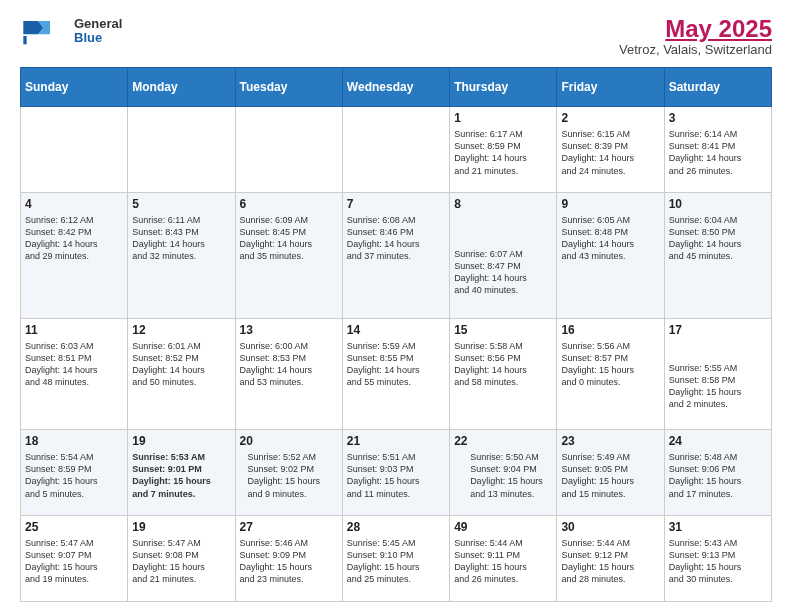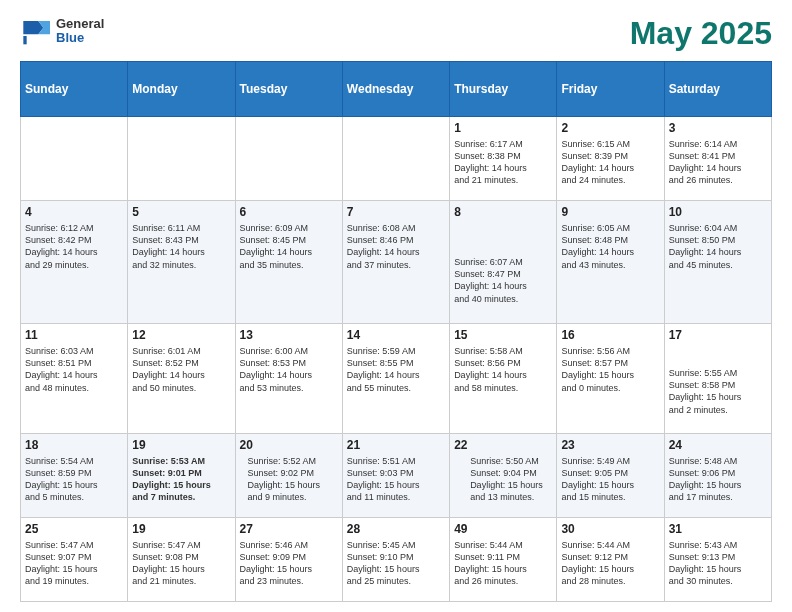--- a/index.html
+++ b/index.html
@@ -19,59 +19,60 @@
     }
     .header {
       display: flex;
       justify-content: space-between;
       align-items: flex-start;
       margin-bottom: 10px;
     }
     .logo {
       display: flex;
       align-items: center;
-      gap: 6px;
+      gap: 24px;
     }
     .logo-text {
       display: flex;
       flex-direction: column;
       font-size: 13px;
       font-weight: bold;
       line-height: 1.1;
     }
     .logo-general { color: #333; }
     .logo-blue { color: #1a5fa8; }
     .logo-icon {
       width: 30px;
       height: 30px;
     }
     .title-block {
       text-align: right;
     }
     .month-year {
-      font-size: 32px;
+      font-size: 24px;
       font-weight: bold;
-      color: #0f766e;
+      color: #be185d;
       line-height: 1.1;
+      text-decoration: underline;
     }
     .location {
       font-size: 13px;
       color: #444;
     }
     .calendar {
       width: 100%;
       border-collapse: collapse;
       flex: 1;
     }
     .calendar thead th {
       background: #2979c1;
       color: #fff;
       font-size: 12px;
       font-weight: bold;
-      padding: 20px 4px;
+      padding: 12px 4px;
       text-align: left;
       border: 1px solid #1a5fa8;
     }
     .calendar tbody td {
       border: 1px solid #ccc;
       vertical-align: top;
       padding: 3px 4px;
       width: calc(100% / 7);
       background: #fff;
       font-size: 9.5px;
@@ -109,20 +110,21 @@
         <polygon points="22,6 36,6 36,22 22,22 28,14" fill="#4fa3e0"></polygon>
         <rect x="4" y="24" width="4" height="10" fill="#1a5fa8"></rect>
       </svg>
       <div class="logo-text">
         <span class="logo-general">General</span>
         <span class="logo-blue">Blue</span>
       </div>
     </div>
     <div class="title-block">
       <div class="month-year">May 2025</div>
+      <div class="location">Vetroz, Valais, Switzerland</div>
     </div>
   </div>
 
   <table class="calendar">
     <thead>
       <tr id="thead-row">
       <th>Sunday</th>
           <th>Monday</th>
           <th>Tuesday</th>
           <th>Wednesday</th>
@@ -133,21 +135,21 @@
     </thead>
     <tbody id="calendar-body">
     <tr>
           <td class="empty"></td>
           <td class="empty"></td>
           <td class="empty"></td>
           <td class="empty"></td>
           <td>
             <span class="day-number">1</span>
             <div class="day-info" style="white-space: pre-line;">Sunrise: 6:17 AM
-Sunset: 8:38 PM
+Sunset: 8:59 PM
 Daylight: 14 hours
 and 21 minutes.</div>
           </td>
           <td>
             <span class="day-number">2</span>
             <div class="day-info" style="white-space: pre-line;">Sunrise: 6:15 AM
 Sunset: 8:39 PM
 Daylight: 14 hours
 and 24 minutes.</div>
           </td>

